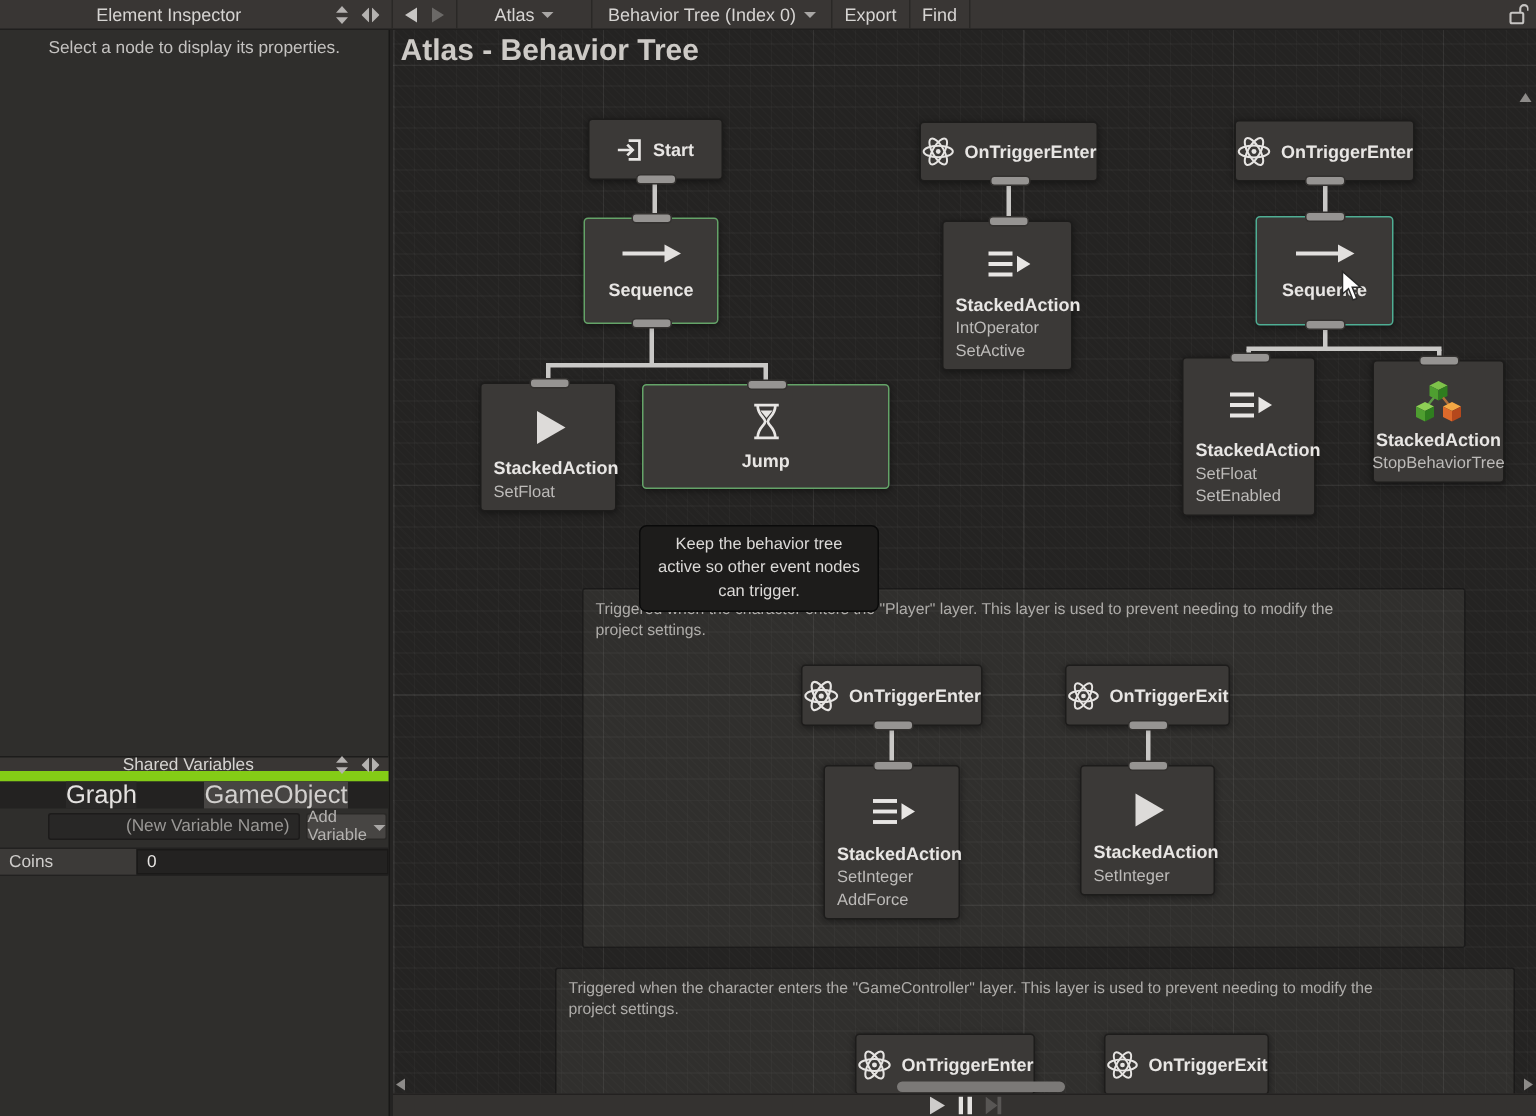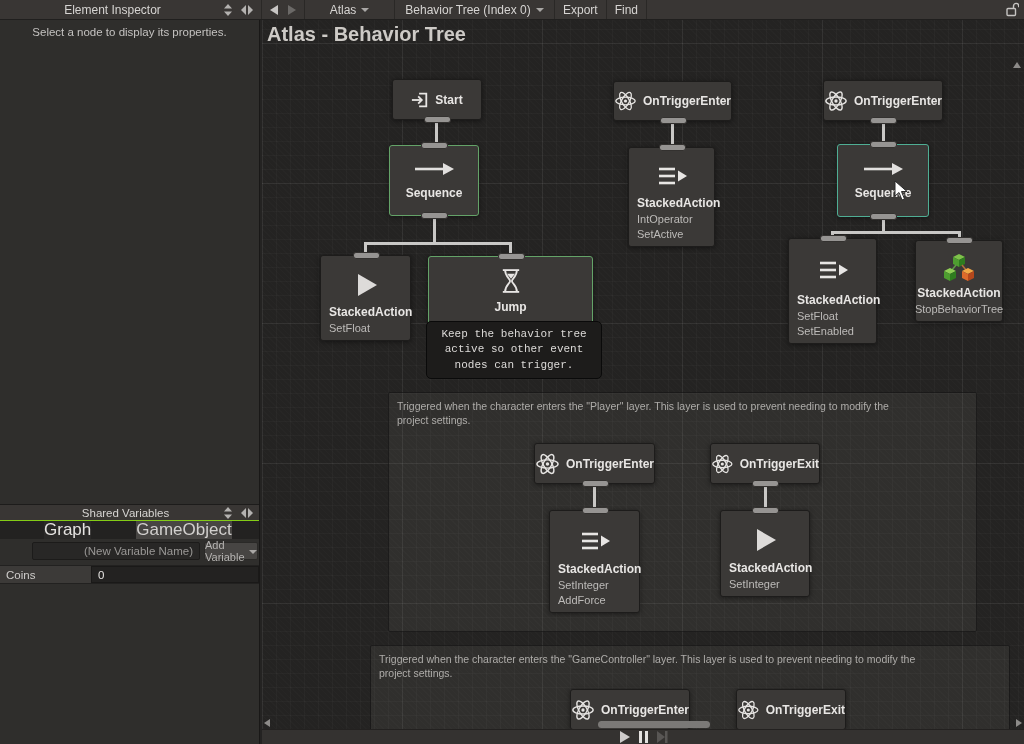--- a/index.html
+++ b/index.html
@@ -23,21 +23,21 @@
   .tb-spacer { flex:1; border-right:none; }
   .mini-icons { display:flex; align-items:center; gap:8px; margin-left:6px; }
 
   
   .left-panel { position:absolute; left:0; top:20px; width:260px; height:724px;
     background:#2f2e2c; border-right:1px solid #191817; color:#cbc9c7; }
   .hint { margin-top:6px; text-align:center; font-size:11.5px; color:#c4c2c0; }
 
   
   .sv-panel { position:absolute; left:0; top:484px; width:100%; }
-  .sv-header { height:17px; background:#393634; border-top:1px solid #1d1c1b; border-bottom:1px solid #84cc16;
+  .sv-header { height:17px; background:#393634; border-top:1px solid #1d1c1b; border-bottom:7px solid #84cc16;
     display:flex; align-items:center; font-size:11.5px; color:#d6d4d2; padding:0 6px; }
   .sv-header .ttl { flex:1; text-align:center; }
   .sv-tabs { display:flex; gap:1px; background:#232221; height:18px; }
   .sv-tab { flex:1; display:flex; align-items:center; justify-content:center; font-size:17px;
     background:#474543; color:#d2d0ce; cursor:default;margin-left:44px; }
   .sv-tab.active { background:#2a2928; color:#e4e2e0; }
   .sv-tab.disabled { background:#413f3d; color:#8b8987; }
   .sv-addrow { display:flex; gap:4px; padding:3px 2px;margin-left:30px; }
   .sv-input { flex:1; height:18px; background:#282726; border:1px solid #1c1b1a; border-radius:2px;
     color:#a3a1a0; font-size:11.5px; text-align:right; padding:0 6px; outline:none; }
@@ -241,21 +241,21 @@
     <svg width="20" height="26" viewBox="0 0 22 28" fill="none" stroke="#e8e6e4" stroke-width="2">
       <line x1="2" y1="2" x2="20" y2="2"></line>
         <line x1="2" y1="26" x2="20" y2="26"></line>
       <path d="M4.5 2 C4.5 9.5 10 11 10 14 C10 17 4.5 18.5 4.5 26 M17.5 2 C17.5 9.5 12 11 12 14 C12 17 17.5 18.5 17.5 26"></path>
       <path d="M6.5 6 L15.5 6 L11 11.5 Z" fill="#e8e6e4" stroke="none"></path>
     </svg>
     <span class="node-label">Jump</span>
     <span class="tab tab-top"></span>
   </div>
 
-  <div class="tooltip" style="left:164px; top:301px; width:176px;font-family:Liberation Mono, monospace;">Keep the behavior tree active so other event nodes can trigger.</div>
+  <div class="tooltip" style="left:164px; top:330px; width:160px;">Keep the behavior tree active so other event nodes can trigger.</div>
 
   <div class="node event-node" style="left:351px; top:61px; width:119px; height:40px;">
     <svg width="26" height="24" viewBox="-13 -12 26 24">
       <g stroke="#e6e4e2" stroke-width="1.5" fill="none">
           <ellipse rx="11" ry="4.3"></ellipse>
           <ellipse rx="11" ry="4.3" transform="rotate(60)"></ellipse>
           <ellipse rx="11" ry="4.3" transform="rotate(-60)"></ellipse>
         </g>
         <circle r="1.8" fill="#e6e4e2"></circle>
     </svg>

